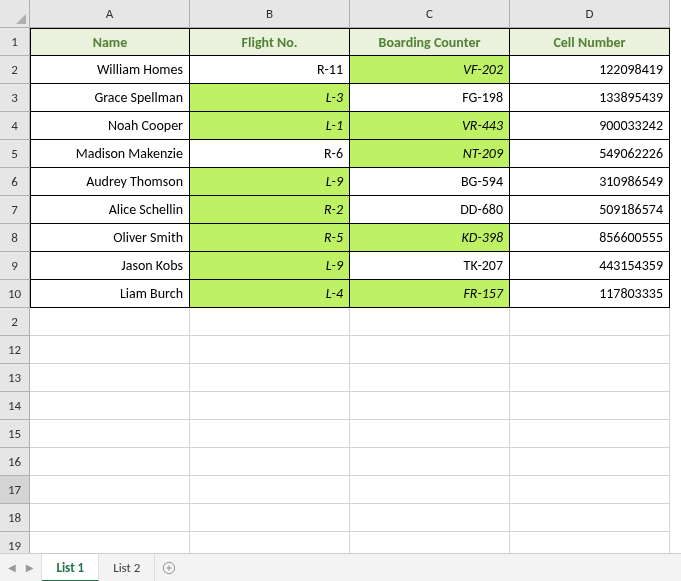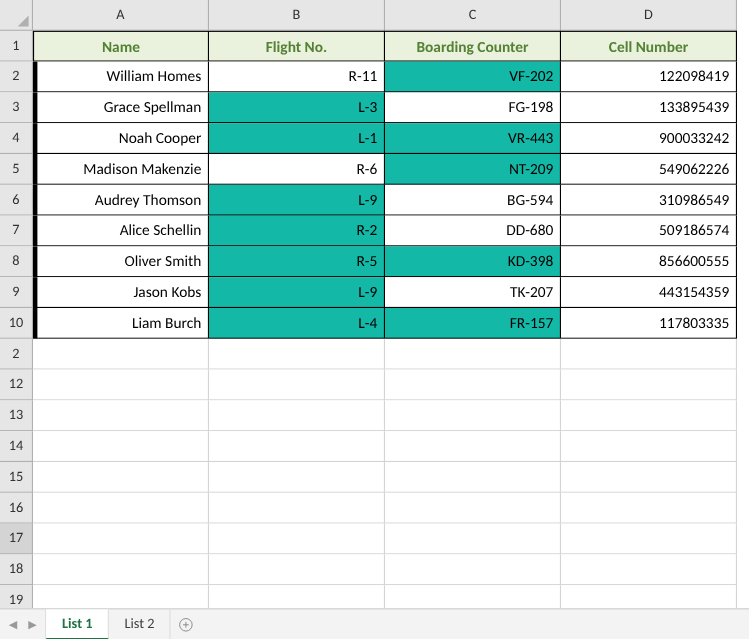--- a/index.html
+++ b/index.html
@@ -74,22 +74,22 @@
     border-right: 1px solid #000;
     border-bottom: 1px solid #000;
     border-top: 1px solid #000;
     text-align: center;
   }
   .hdr.first { border-left: 1px solid #000; }
   .data {
     border-right: 1px solid #000;
     border-bottom: 1px solid #000;
   }
-  .data.first { border-left: 4px solid #000000; }
-  .hl { background: #14b8a6; }
+  .data.first { border-left: 1px solid #000000; }
+  .hl { background: #bef264; font-style: italic; }
 
   
   .tabbar {
     position: absolute;
     left: 0;
     bottom: 0;
     height: 28px;
     width: 100%;
     background: #f3f3f3;
     border-top: 1px solid #ccc;

